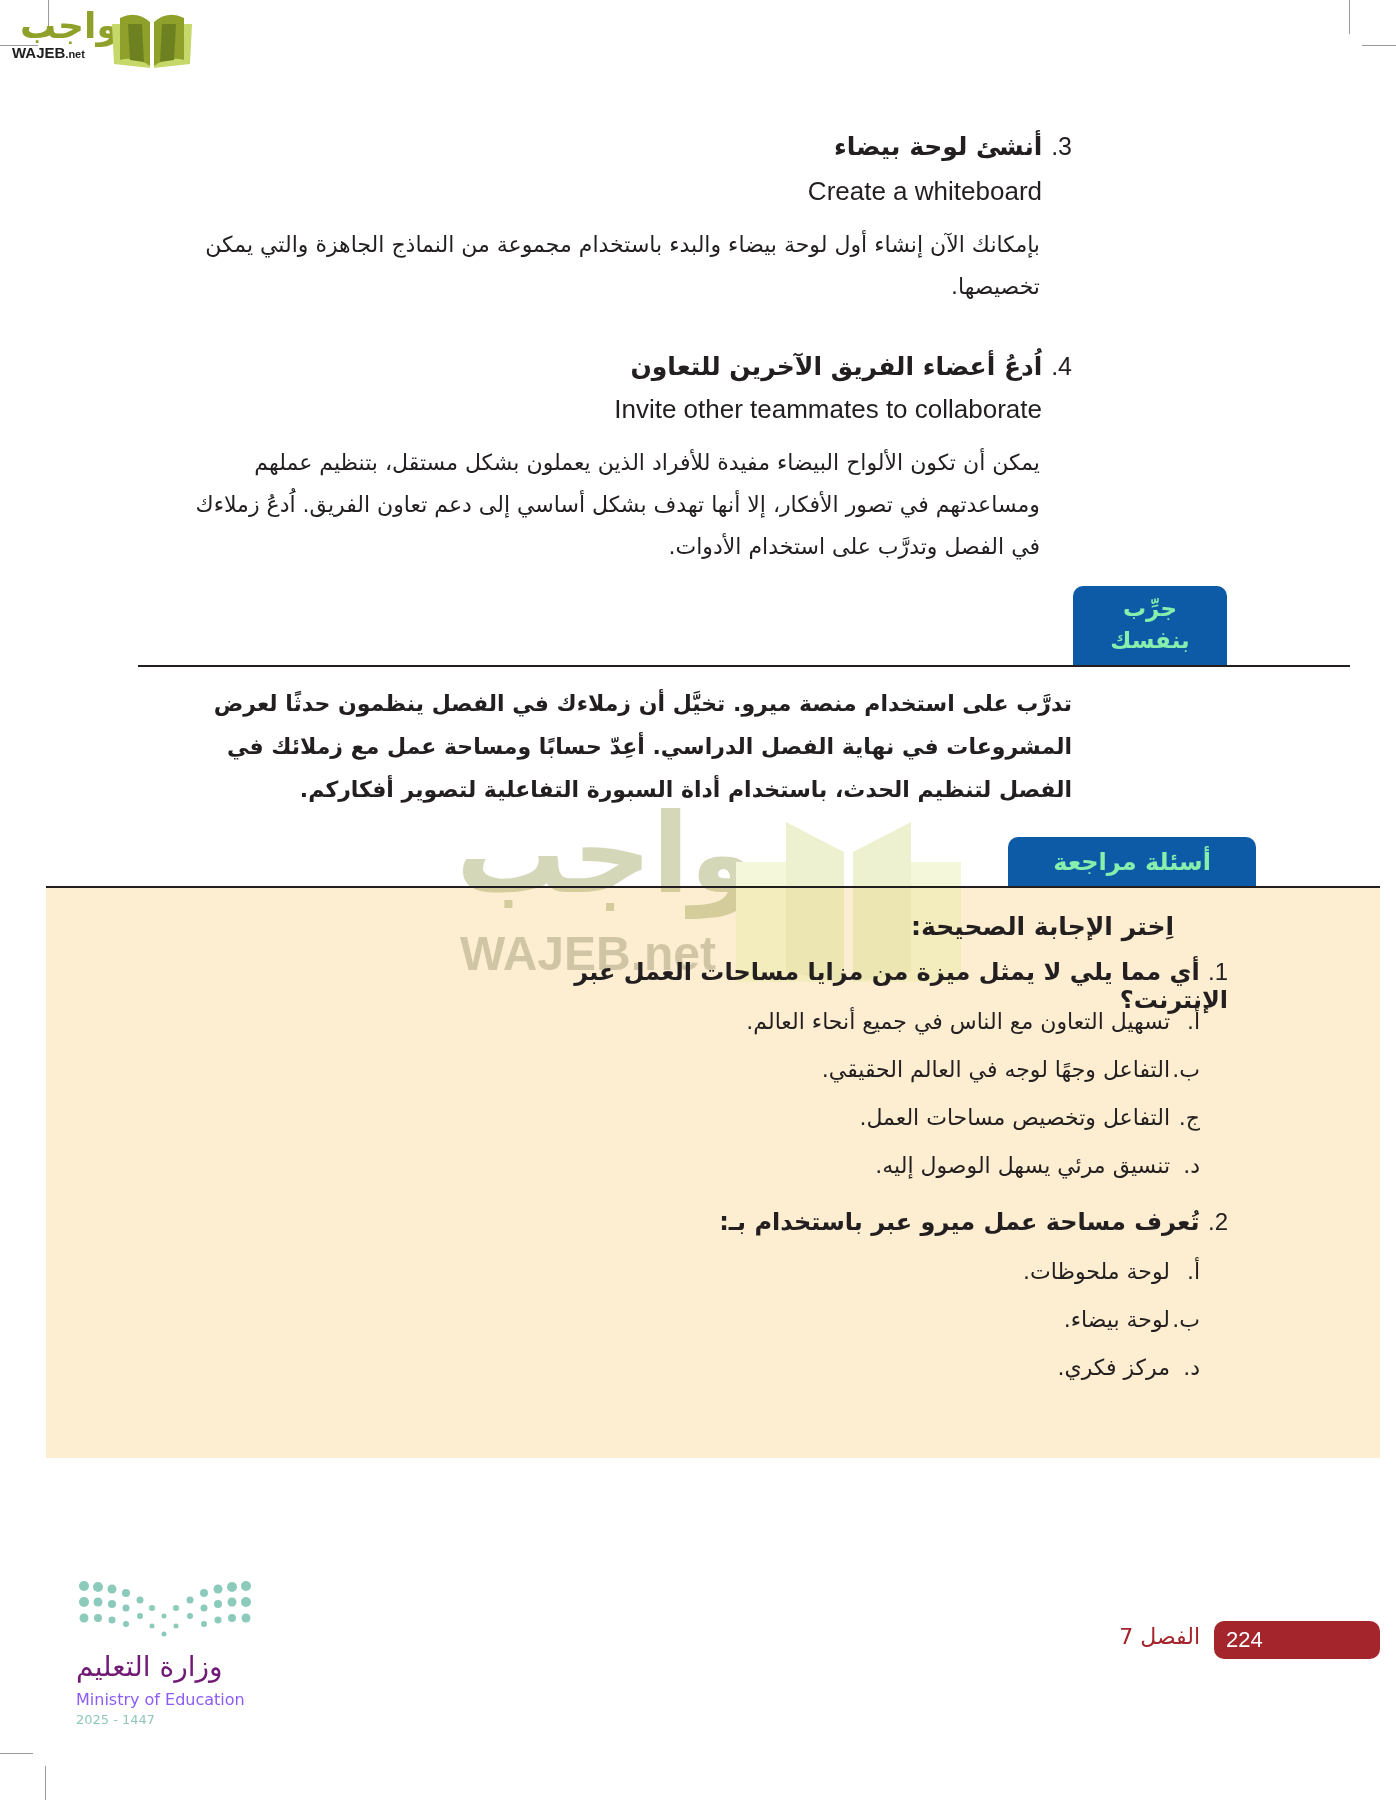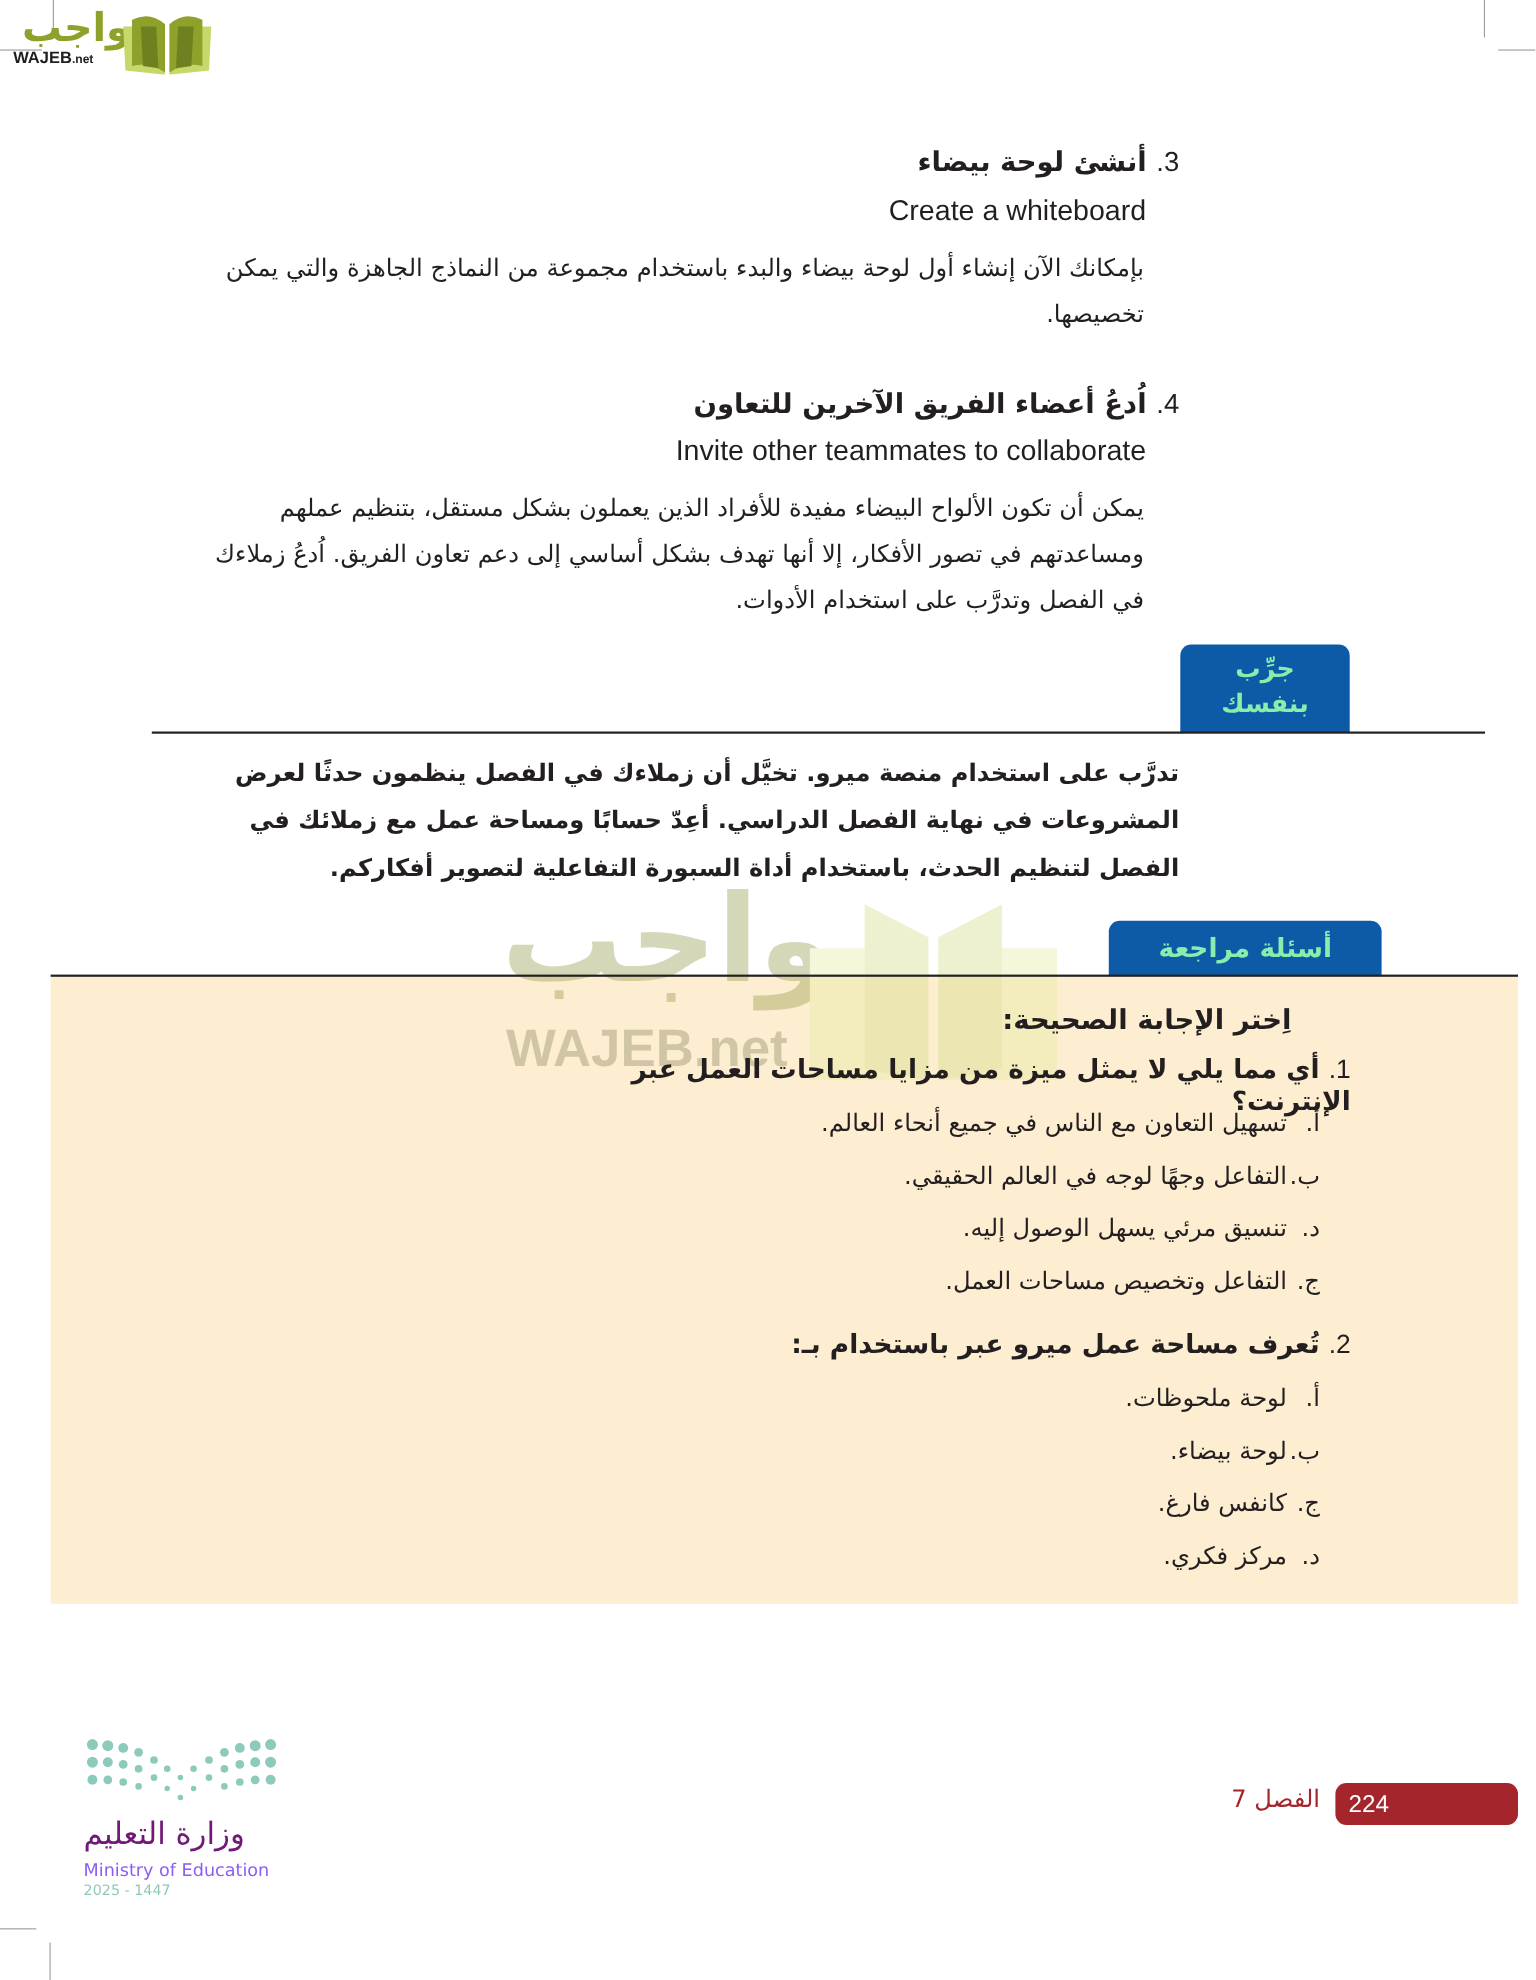--- a/index.html
+++ b/index.html
@@ -117,32 +117,31 @@
 
 <div class="abs rtl q-heading" style="left:700px; top:912px; width:474px;">اِختر الإجابة الصحيحة:</div>
 
 <div class="abs rtl q" style="left:500px; top:958px; width:728px;">
   <span style="font-family:'Liberation Sans', sans-serif; font-weight:normal;">1.</span>
   <span>أي مما يلي لا يمثل ميزة من مزايا مساحات العمل عبر الإنترنت؟</span>
 </div>
 <div class="abs rtl" style="left:600px; top:998px; width:600px;">
   <div class="opt"><span class="letter">أ.</span><span>تسهيل التعاون مع الناس في جميع أنحاء العالم.</span></div>
   <div class="opt"><span class="letter">ب.</span><span>التفاعل وجهًا لوجه في العالم الحقيقي.</span></div>
+  <div class="opt"><span class="letter">ج.</span><span>التفاعل وتخصيص مساحات العمل.</span></div>
   <div class="opt"><span class="letter">د.</span><span>تنسيق مرئي يسهل الوصول إليه.</span></div>
-  <div class="opt"><span class="letter">ج.</span><span>التفاعل وتخصيص مساحات العمل.</span></div>
 </div>
 
 <div class="abs rtl q" style="left:600px; top:1208px; width:628px;">
   <span style="font-family:'Liberation Sans', sans-serif; font-weight:normal;">2.</span>
   <span>تُعرف مساحة عمل ميرو عبر باستخدام بـ:</span>
 </div>
 <div class="abs rtl" style="left:600px; top:1248px; width:600px;">
   <div class="opt"><span class="letter">أ.</span><span>لوحة ملحوظات.</span></div>
   <div class="opt"><span class="letter">ب.</span><span>لوحة بيضاء.</span></div>
-  <div class="opt"><span class="letter">ج.</span><span>كانفس فارغ.</span></div>
   <div class="opt"><span class="letter">د.</span><span>مركز فكري.</span></div>
 </div>
 
 <div class="moe">
   <svg width="180" height="72" viewBox="0 0 180 72" style="position:absolute; left:6px; top:0;">
     <g fill="#8ccbbb">
       <circle cx="8" cy="8" r="5"></circle>
         <circle cx="22" cy="9" r="5"></circle>
         <circle cx="36" cy="11" r="4.5"></circle>
         <circle cx="50" cy="15" r="4"></circle>

